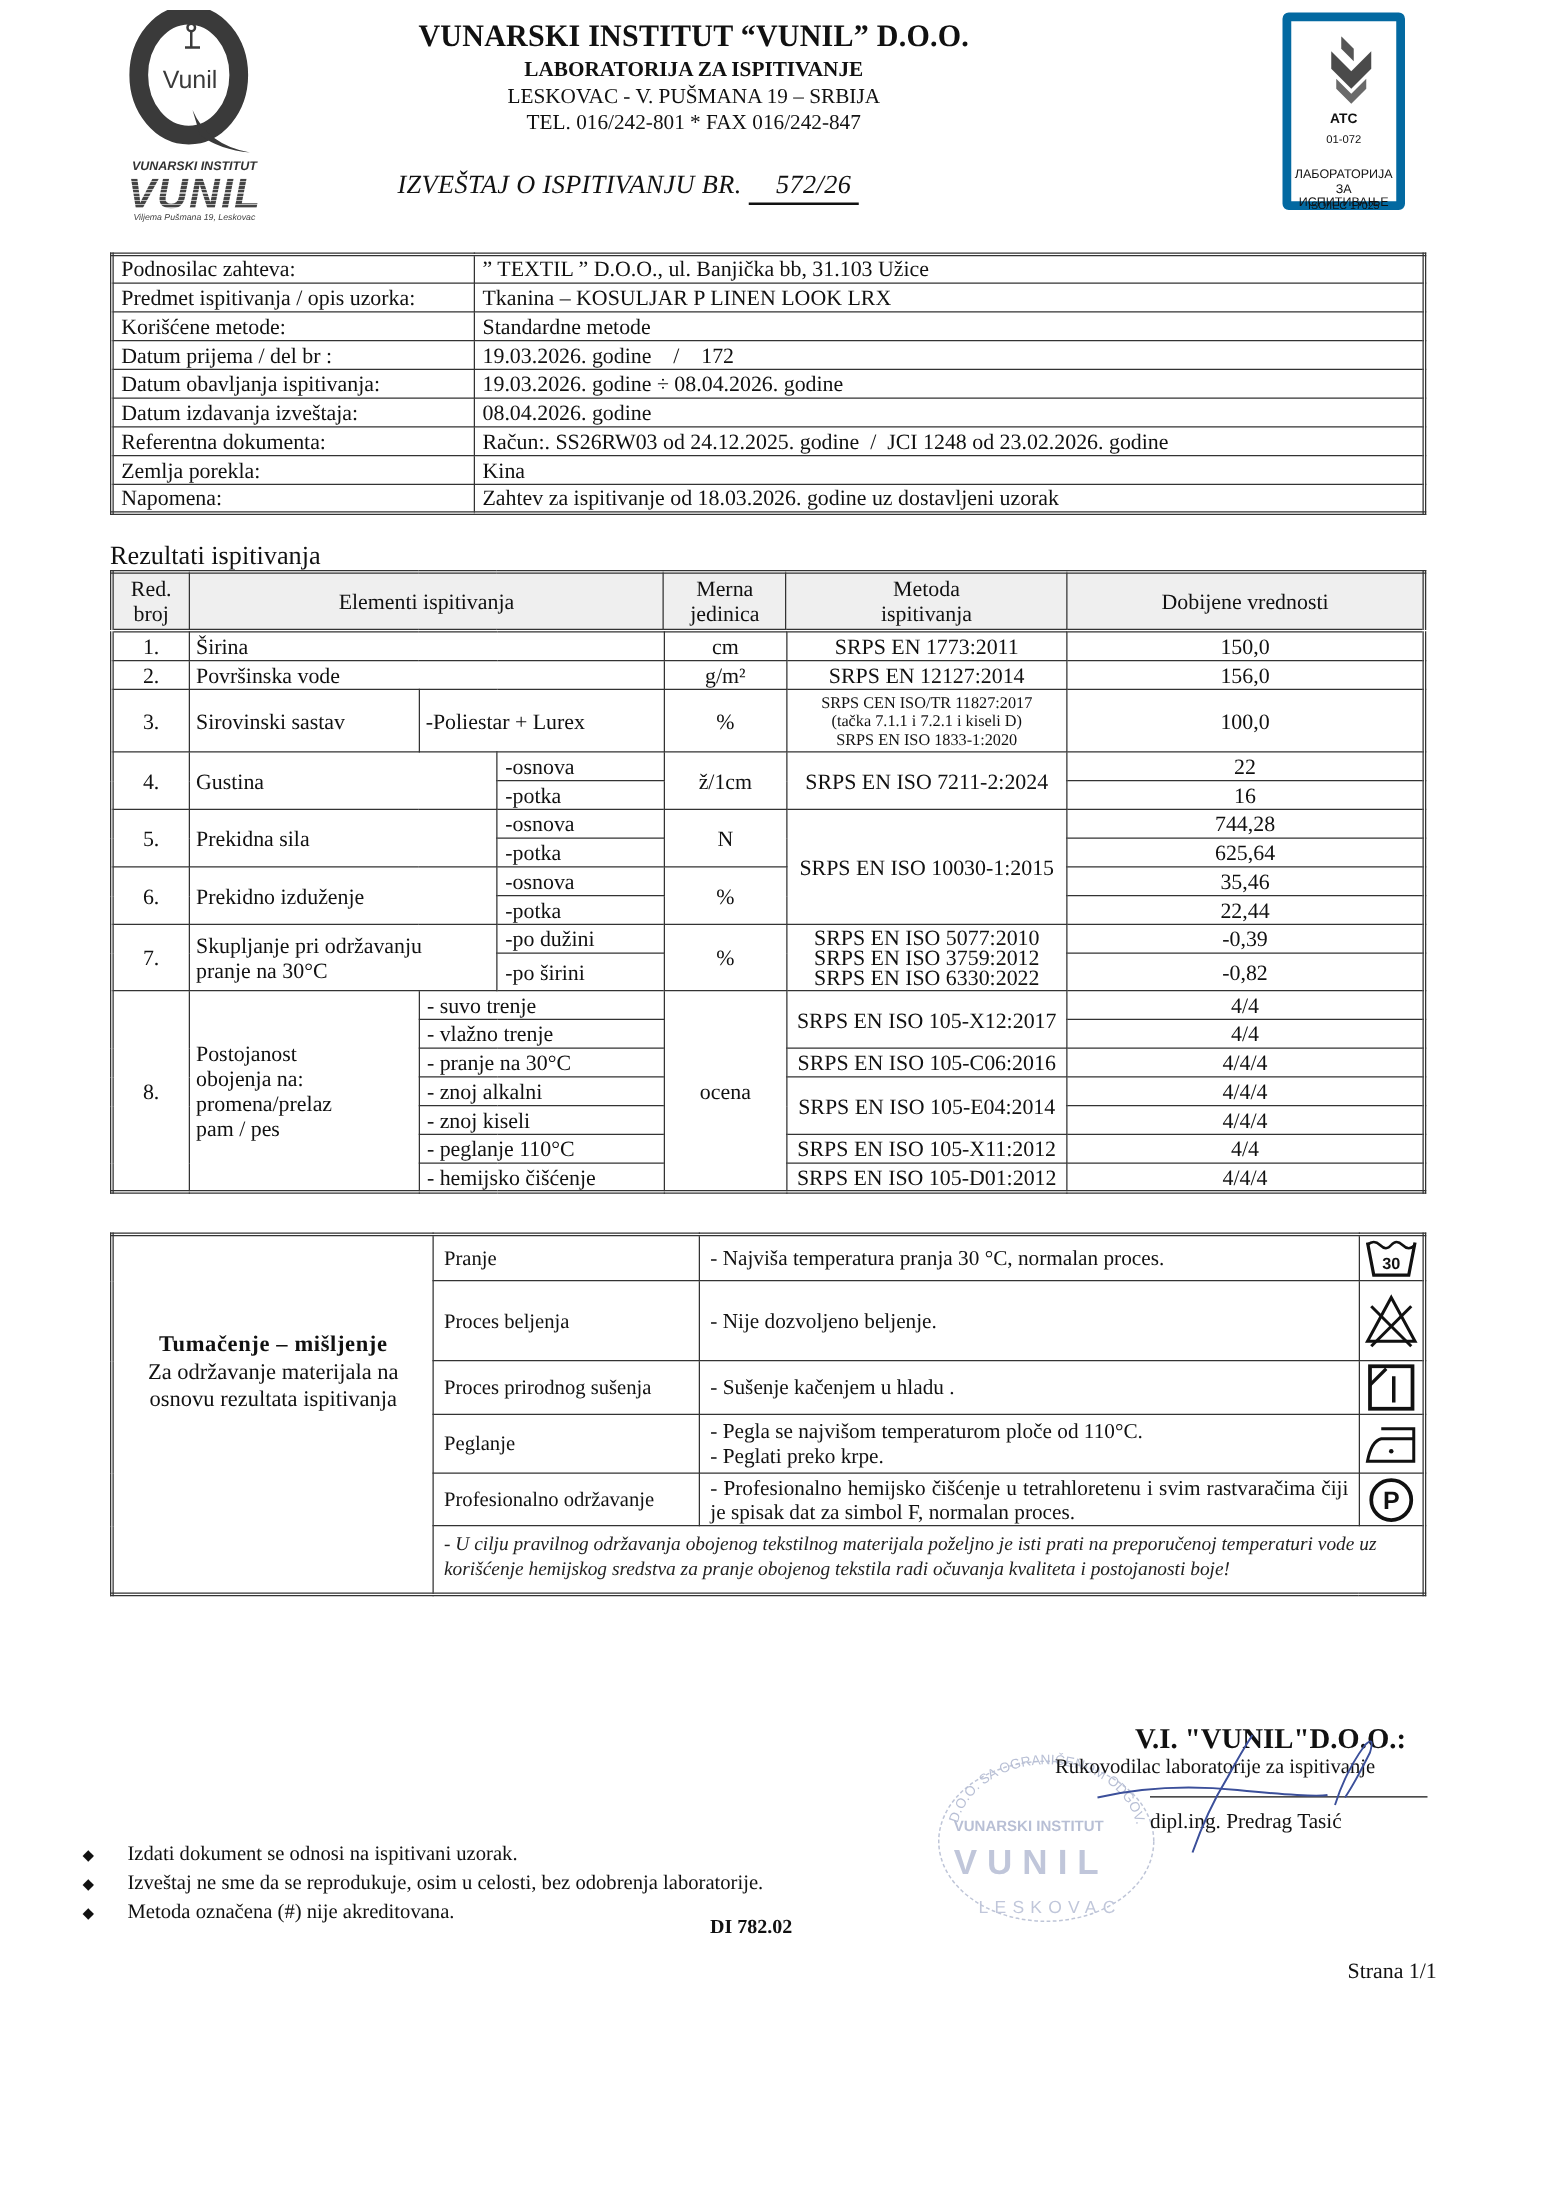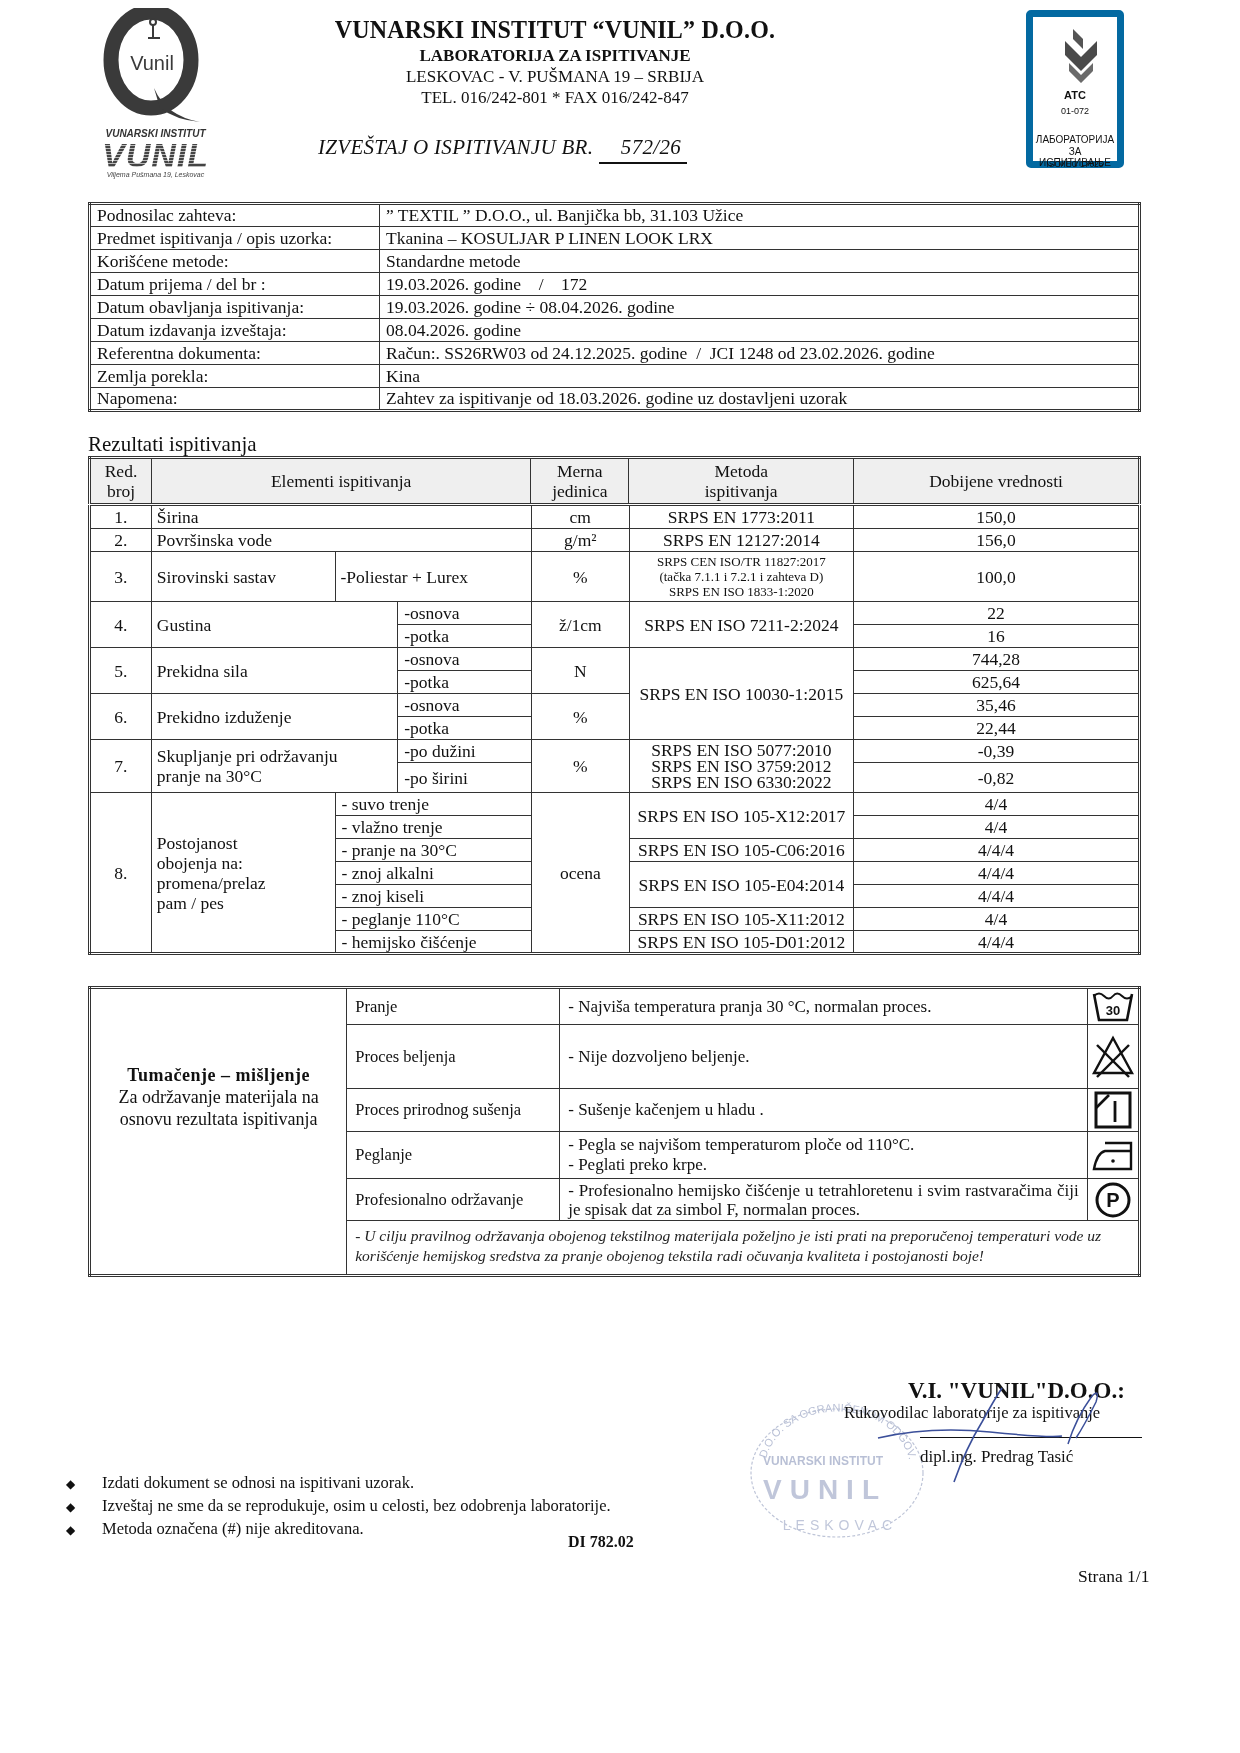--- a/index.html
+++ b/index.html
@@ -213,21 +213,21 @@
       <td class="c">156,0</td>
     </tr>
 
     <tr style="height:50px">
       <td class="c">3.</td>
       <td>Sirovinski sastav</td>
       <td colspan="2">-Poliestar + Lurex</td>
       <td class="c">%</td>
       <td class="c small">
         <div>SRPS CEN ISO/TR 11827:2017</div>
-        <div>(tačka 7.1.1 i 7.2.1 i zahteva D)</div>
+        <div>(tačka 7.1.1 i 7.2.1 i kiseli D)</div>
         <div>SRPS EN ISO 1833-1:2020</div>
       </td>
       <td class="c">100,0</td>
     </tr>
 
     <tr>
       <td class="c" rowspan="2">4.</td>
       <td colspan="2" rowspan="2">Gustina</td>
       <td class="sub">-osnova</td>
       <td class="c" rowspan="2">ž/1cm</td>

